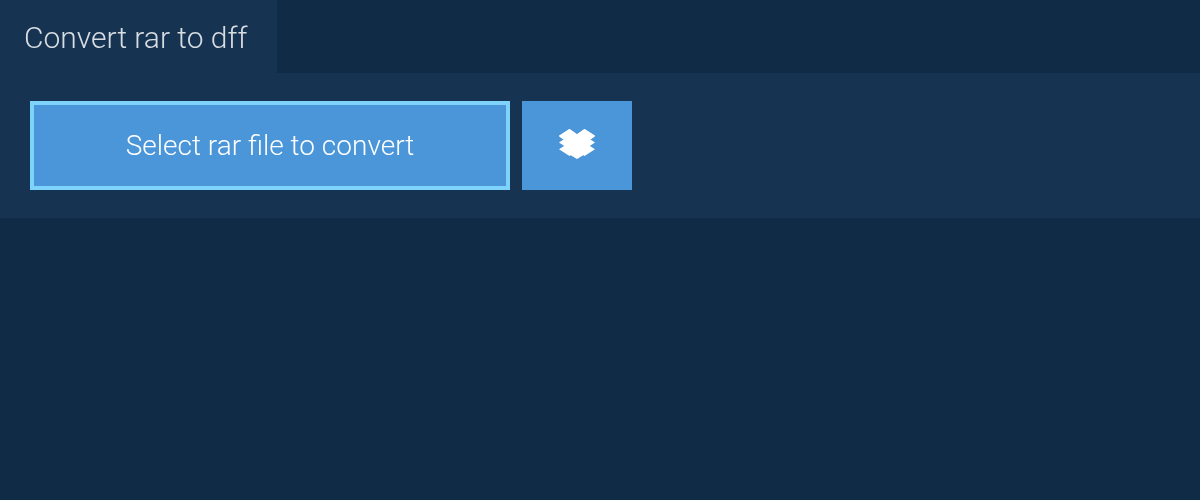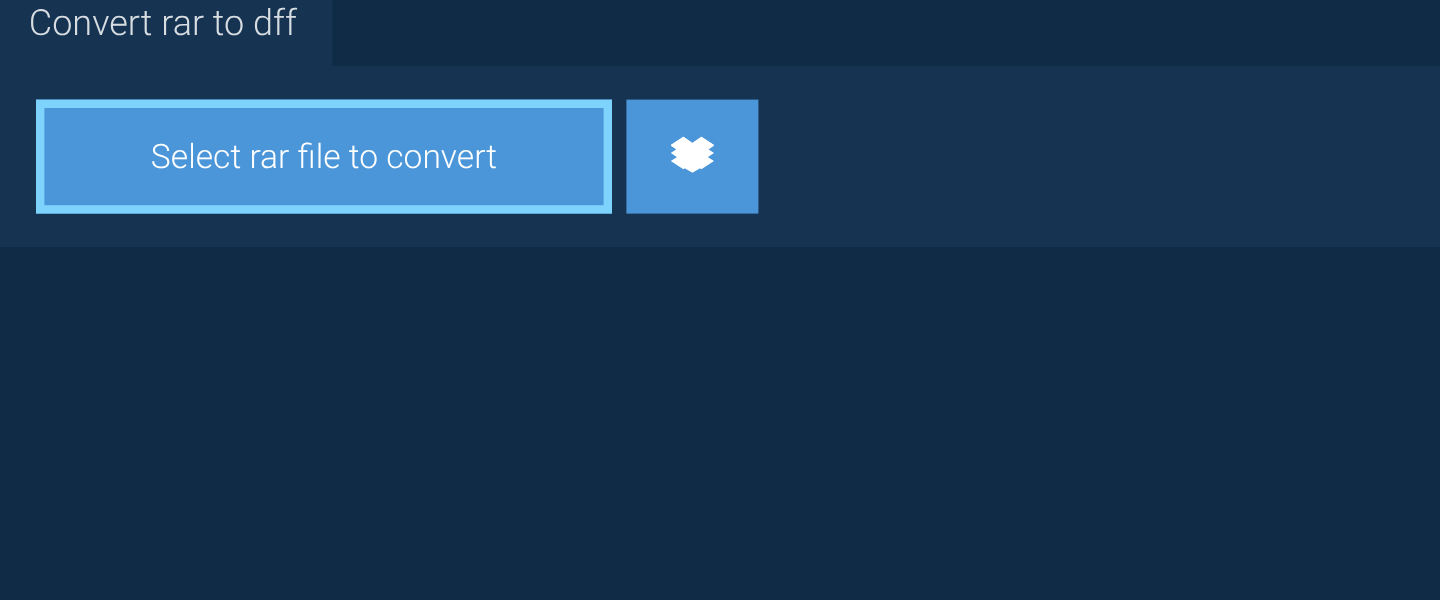--- a/index.html
+++ b/index.html
@@ -10,34 +10,34 @@
     body {
       width: 1200px;
       height: 500px;
       background: #0f2b46;
       font-family: -apple-system, BlinkMacSystemFont, "Segoe UI", Roboto, "Helvetica Neue", Arial, sans-serif;
       overflow: hidden;
     }
     .tab-header {
       display: inline-block;
       background: #163452;
-      padding: 2px 30px 18px 24px;
+      padding: 20px 30px 18px 24px;
       color: #d8dde2;
       font-size: 30px;
       font-weight: 300;
     }
     .panel {
       background: #163452;
       padding: 28px 30px;
       display: flex;
       align-items: stretch;
       gap: 12px;
     }
     .select-button {
-      border: 7px solid #7dd3fc;
+      border: 4px solid #7dd3fc;
       background: #4a96d9;
       color: #ffffff;
       font-size: 28px;
       font-weight: 300;
       padding: 24px 36px;
       cursor: pointer;
       display: inline-flex;
       align-items: center;
       justify-content: center;
       min-width: 480px;

